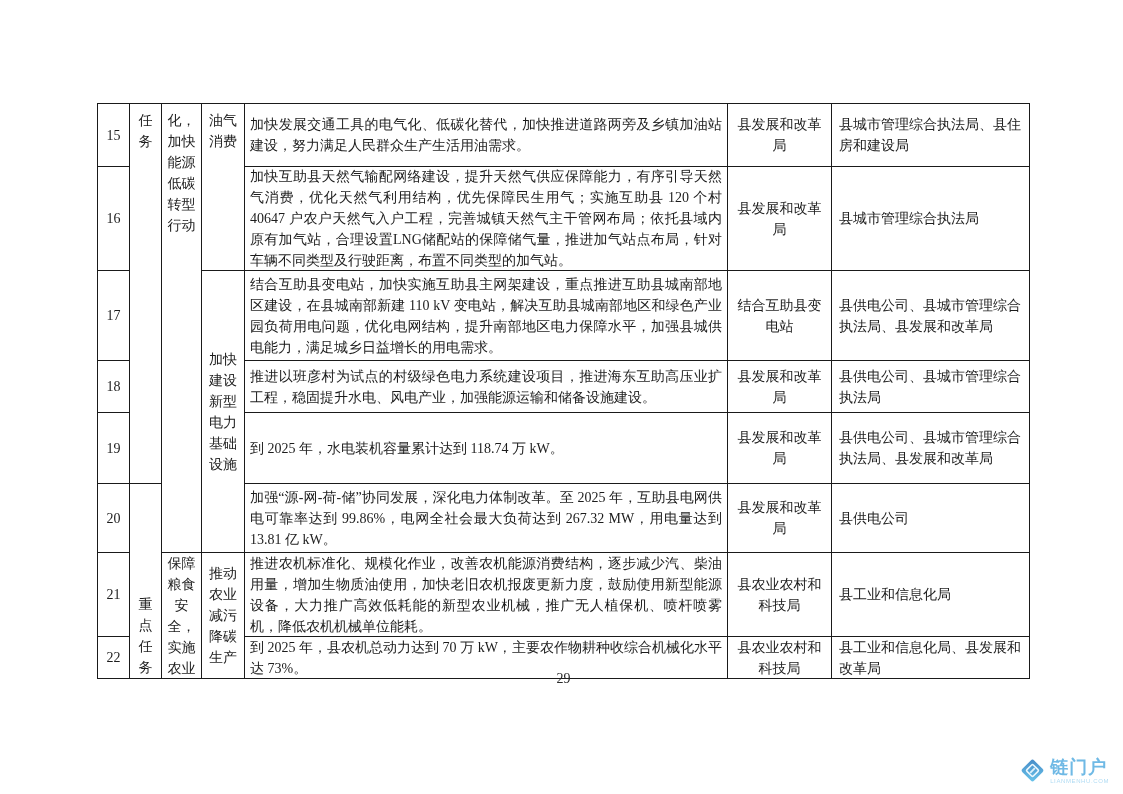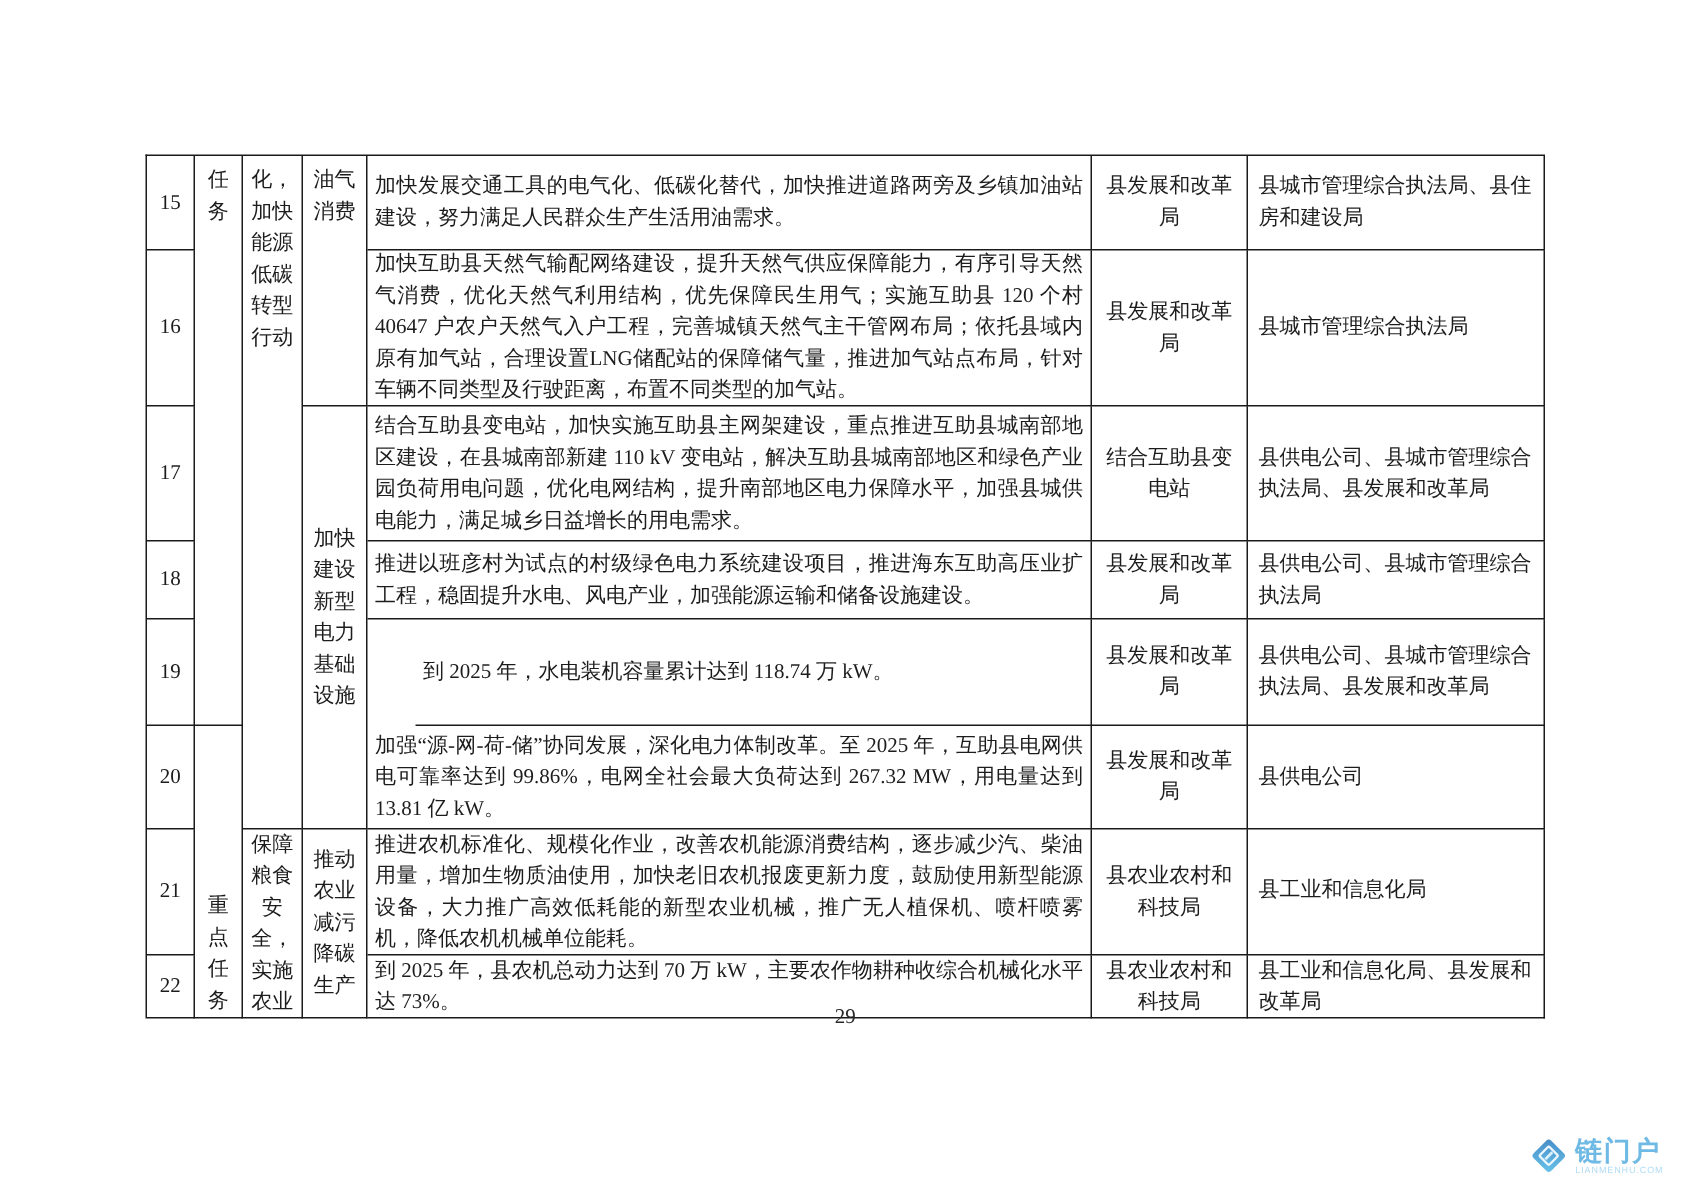--- a/index.html
+++ b/index.html
@@ -110,21 +110,21 @@
   <div class="cell c-num" style="grid-column:1;grid-row:4;">18</div>
   <div class="cell c-content" style="grid-column:5;grid-row:4;">
       <div>推进以班彦村为试点的村级绿色电力系统建设项目，推进海东互助高压业扩工程，稳固提升水电、风电产业，加强能源运输和储备设施建设。</div>
     </div>
   <div class="cell c-lead" style="grid-column:6;grid-row:4;">县发展和改革局</div>
   <div class="cell c-coop" style="grid-column:7;grid-row:4;">
       <div>县供电公司、县城市管理综合执法局</div>
     </div>
 
   <div class="cell c-num" style="grid-column:1;grid-row:5;">19</div>
-  <div class="cell c-content" style="grid-column:5;grid-row:5;margin-left:32px;">
+  <div class="cell c-content" style="grid-column:5;grid-row:5;">
       <div>到 2025 年，水电装机容量累计达到 118.74 万 kW。</div>
     </div>
   <div class="cell c-lead" style="grid-column:6;grid-row:5;">县发展和改革局</div>
   <div class="cell c-coop" style="grid-column:7;grid-row:5;">
       <div>县供电公司、县城市管理综合执法局、县发展和改革局</div>
     </div>
 
   <div class="cell c-num" style="grid-column:1;grid-row:6;">20</div>
   <div class="cell c-content" style="grid-column:5;grid-row:6;">
       <div>加强“源-网-荷-储”协同发展，深化电力体制改革。至 2025 年，互助县电网供电可靠率达到 99.86%，电网全社会最大负荷达到 267.32 MW，用电量达到 13.81 亿 kW。</div>
@@ -132,21 +132,21 @@
   <div class="cell c-lead" style="grid-column:6;grid-row:6;">县发展和改革局</div>
   <div class="cell c-coop" style="grid-column:7;grid-row:6;">
       <div>县供电公司</div>
     </div>
 
   <div class="cell c-num" style="grid-column:1;grid-row:7;">21</div>
   <div class="cell c-content" style="grid-column:5;grid-row:7;">
       <div>推进农机标准化、规模化作业，改善农机能源消费结构，逐步减少汽、柴油用量，增加生物质油使用，加快老旧农机报废更新力度，鼓励使用新型能源设备，大力推广高效低耗能的新型农业机械，推广无人植保机、喷杆喷雾机，降低农机机械单位能耗。</div>
     </div>
   <div class="cell c-lead" style="grid-column:6;grid-row:7;">县农业农村和科技局</div>
-  <div class="cell c-coop" style="grid-column:7;grid-row:7;font-family:Liberation Mono, monospace;">
+  <div class="cell c-coop" style="grid-column:7;grid-row:7;">
       <div>县工业和信息化局</div>
     </div>
 
   <div class="cell c-num" style="grid-column:1;grid-row:8;">22</div>
   <div class="cell c-content" style="grid-column:5;grid-row:8;">
       <div>到 2025 年，县农机总动力达到 70 万 kW，主要农作物耕种收综合机械化水平达 73%。</div>
     </div>
   <div class="cell c-lead" style="grid-column:6;grid-row:8;">县农业农村和科技局</div>
   <div class="cell c-coop" style="grid-column:7;grid-row:8;">
       <div>县工业和信息化局、县发展和改革局</div>

